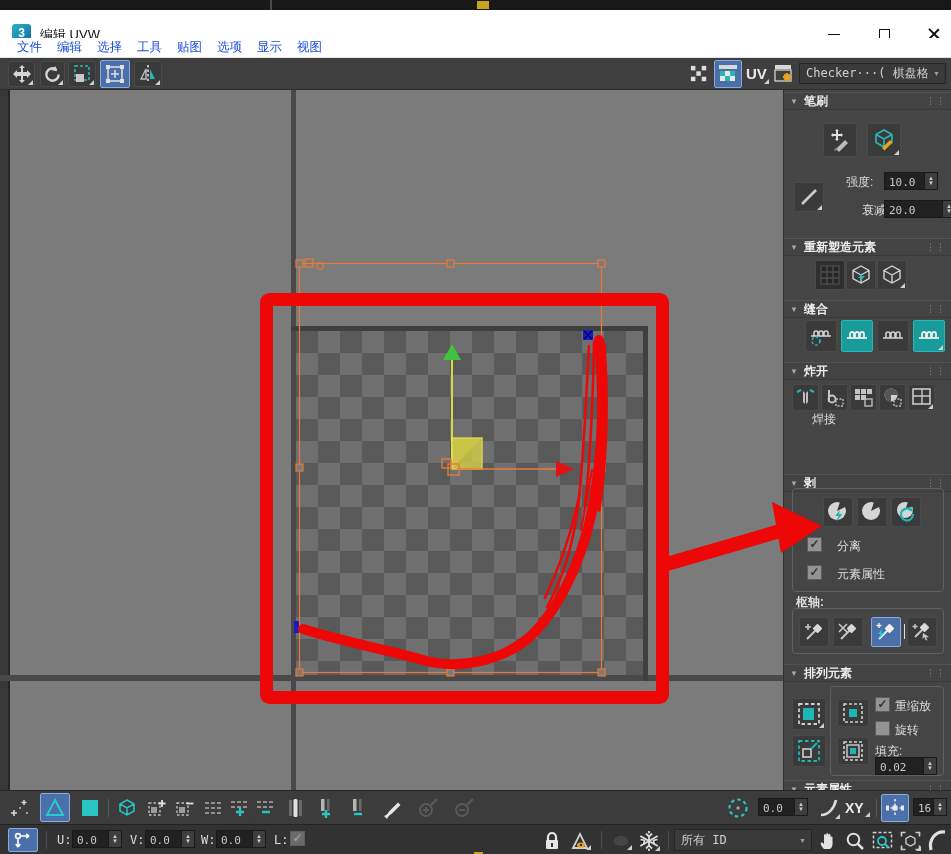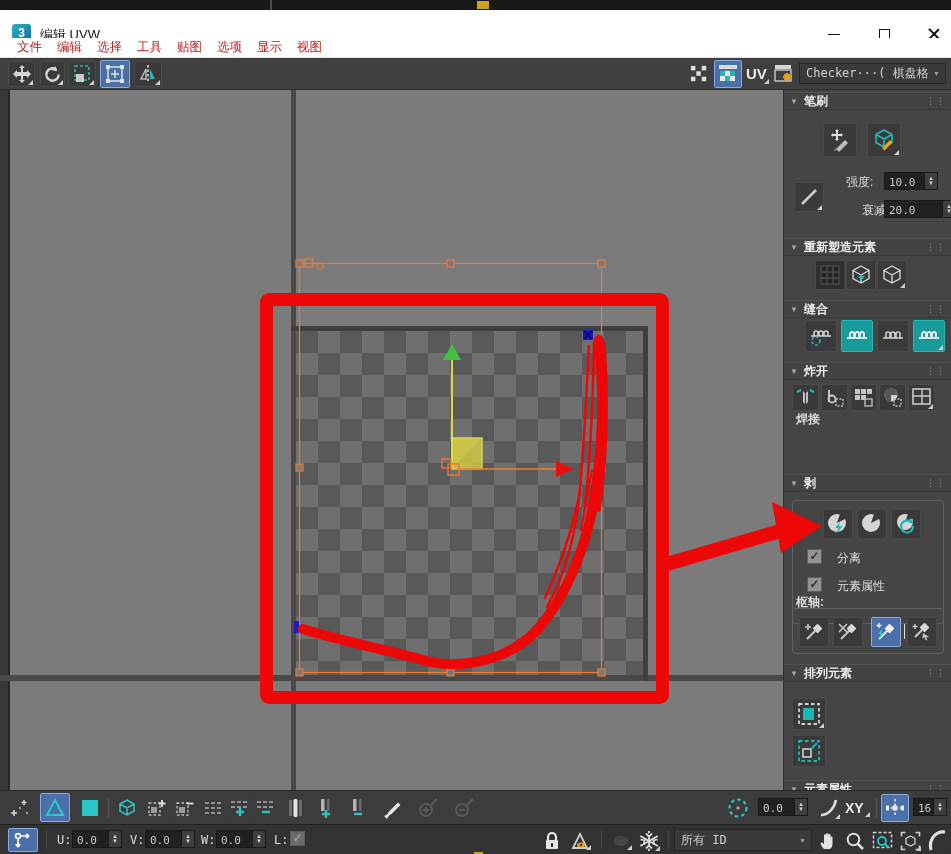--- a/index.html
+++ b/index.html
@@ -11,21 +11,21 @@
 #titlebar{left:0;top:10px;width:951px;height:28px;background:#ffffff}
 #logo{left:12px;top:14px;width:19px;height:19px;border-radius:3px;background:linear-gradient(135deg,#2cb3c4,#11689f);color:#fff;font-size:12px;font-weight:bold;text-align:center;line-height:19px}
 #wtitle{left:40px;top:16px;font-size:13px;color:#111}
 .wbtn{top:10px;width:36px;height:28px;display:flex;align-items:center;justify-content:center}
 .glyph-min{width:12px;height:0;border-top:1.6px solid #111}
 .glyph-max{width:11px;height:11px;border:1.6px solid #111}
 .glyph-x{position:relative;width:12px;height:12px}
 .glyph-x::before,.glyph-x::after{content:"";position:absolute;left:5px;top:-1px;width:1.6px;height:14px;background:#111}
 .glyph-x::before{transform:rotate(45deg)}.glyph-x::after{transform:rotate(-45deg)}
 #menubar{left:0;top:38px;width:951px;height:20px;background:#fff;border-bottom:1px solid #e3e3e3;display:flex;align-items:center;gap:15px;padding-left:17px}
-#menubar span{font-size:12.5px;color:#b91c1c}
+#menubar span{font-size:12.5px;color:#1d4ed8}
 
 #maintb{left:0;top:58px;width:951px;height:32px;background:#3f3f3f;border-bottom:1px solid #2e2e2e}
 #bottomtb{left:0;top:790px;width:951px;height:34px;background:#3c3c3c;border-top:1px solid #282828}
 #statusbar{left:0;top:824px;width:951px;height:30px;background:#323232;border-top:1px solid #222}
 .btn{position:absolute;background:#3a3a3a;border:1px solid #4a4a4a;border-radius:2px;display:flex;align-items:center;justify-content:center}
 .btn.active{background:#4a6fa9;border:1px solid #88aade}
 .btn.teal{background:#189b9b;border-color:#26b7b7}
 .vsep{position:absolute;width:1px;background:#5a5a5a}
 .fly::after{content:"";position:absolute;right:1px;bottom:1px;border-left:5px solid transparent;border-bottom:5px solid #cfcfcf}
 
@@ -348,30 +348,30 @@
             <path d="M9 8L9 1.5A6.5 6.5 0 0 1 15.5 8z" fill="#555"></path>
             <rect x="12" y="12" width="7" height="7" fill="none" stroke="#bdbdbd" stroke-width="1.4" stroke-dasharray="2 1.5"></rect>
           </svg>
       </div>
       <div class="btn fly" style="left:124px;top:24px;width:27px;height:27px">
         <svg width="21" height="21" viewBox="0 0 21 21">
             <rect x="2" y="2" width="17" height="15" fill="none" stroke="#c9c9c9" stroke-width="1.6"></rect>
             <path d="M2 9h9M11 2v15M11 9h8" stroke="#c9c9c9" stroke-width="1.4"></path>
           </svg>
       </div>
-      <div class="lbl" style="left:12px;top:51px;font-weight:bold">焊接</div>
+      <div class="lbl" style="left:28px;top:51px;font-weight:normal">焊接</div>
     </div>
 
     <div class="sec" style="top:382px;height:190px">
       <div class="sec-h" style="top:2px">
           <span class="tri">▼</span>
           <span class="t">剥</span>
           <span class="grip">⋮⋮</span>
         </div>
-      <div class="gbox" style="left:8px;top:28px;width:152px;height:124px">
+      <div class="gbox" style="left:8px;top:16px;width:152px;height:104px">
         <div class="btn" style="left:30px;top:8px;width:30px;height:30px">
           <svg width="24" height="24" viewBox="0 0 24 24">
               <circle cx="11" cy="11" r="9" fill="#d5d5d5"></circle>
               <path d="M11 11 21 6A10 10 0 0 0 14 2z" fill="#3a3a3a"></path>
               <path d="M14 10l-5 6h3.5l-2.5 6 6.5-8h-3.5z" fill="#1fb5b5"></path>
             </svg>
         </div>
         <div class="btn" style="left:64px;top:8px;width:30px;height:30px">
           <svg width="24" height="24" viewBox="0 0 24 24">
               <circle cx="11" cy="11" r="9" fill="#d5d5d5"></circle>
@@ -438,20 +438,44 @@
             <rect x="2" y="2" width="20" height="20" fill="none" stroke="#cfcfcf" stroke-width="1.8" stroke-dasharray="3.5 2.5"></rect>
             <rect x="6" y="6" width="11" height="12" fill="#1fb5b5"></rect>
           </svg>
       </div>
       <div class="btn" style="left:8px;top:73px;width:34px;height:32px">
         <svg width="24" height="24" viewBox="0 0 24 24">
             <rect x="2" y="2" width="20" height="20" fill="none" stroke="#1fb5b5" stroke-width="1.8" stroke-dasharray="3.5 2.5"></rect>
             <rect x="6" y="10" width="8" height="8" fill="none" stroke="#cfcfcf" stroke-width="1.6"></rect>
             <path d="M14 10l6-6" stroke="#1fb5b5" stroke-width="1.8"></path>
           </svg>
+      </div>
+      <div class="gbox" style="left:46px;top:24px;width:114px;height:90px">
+        <div class="btn" style="left:6px;top:12px;width:32px;height:28px">
+          <svg width="22" height="20" viewBox="0 0 22 20">
+              <rect x="2" y="1" width="18" height="18" fill="none" stroke="#cfcfcf" stroke-width="1.6" stroke-dasharray="3 2"></rect>
+              <rect x="7" y="6" width="8" height="8" fill="#1fb5b5"></rect>
+            </svg>
+        </div>
+        <div class="btn" style="left:6px;top:50px;width:32px;height:28px">
+          <svg width="22" height="20" viewBox="0 0 22 20">
+              <rect x="2" y="1" width="18" height="18" fill="none" stroke="#cfcfcf" stroke-width="1.6" stroke-dasharray="3 2"></rect>
+              <rect x="5" y="4" width="12" height="12" fill="none" stroke="#cfcfcf" stroke-width="1.4"></rect>
+              <rect x="8" y="7" width="6" height="6" fill="#1fb5b5"></rect>
+            </svg>
+        </div>
+        <div class="cb on" style="left:44px;top:10px"></div>
+        <div class="lbl" style="left:64px;top:11px">重缩放</div>
+        <div class="cb" style="left:44px;top:34px"></div>
+        <div class="lbl" style="left:64px;top:35px">旋转</div>
+        <div class="lbl" style="left:44px;top:56px">填充:</div>
+        <div class="sp" style="left:44px;top:70px;width:62px">
+            <span class="v">0.02</span>
+            <span class="ar">▲<br>▼</span>
+          </div>
       </div>
     </div>
 
     <div id="partialhdr">
       <div class="sec-h" style="top:0">
           <span class="tri">▼</span>
           <span class="t">元素属性</span>
           <span class="grip">⋮⋮</span>
         </div>
     </div>

